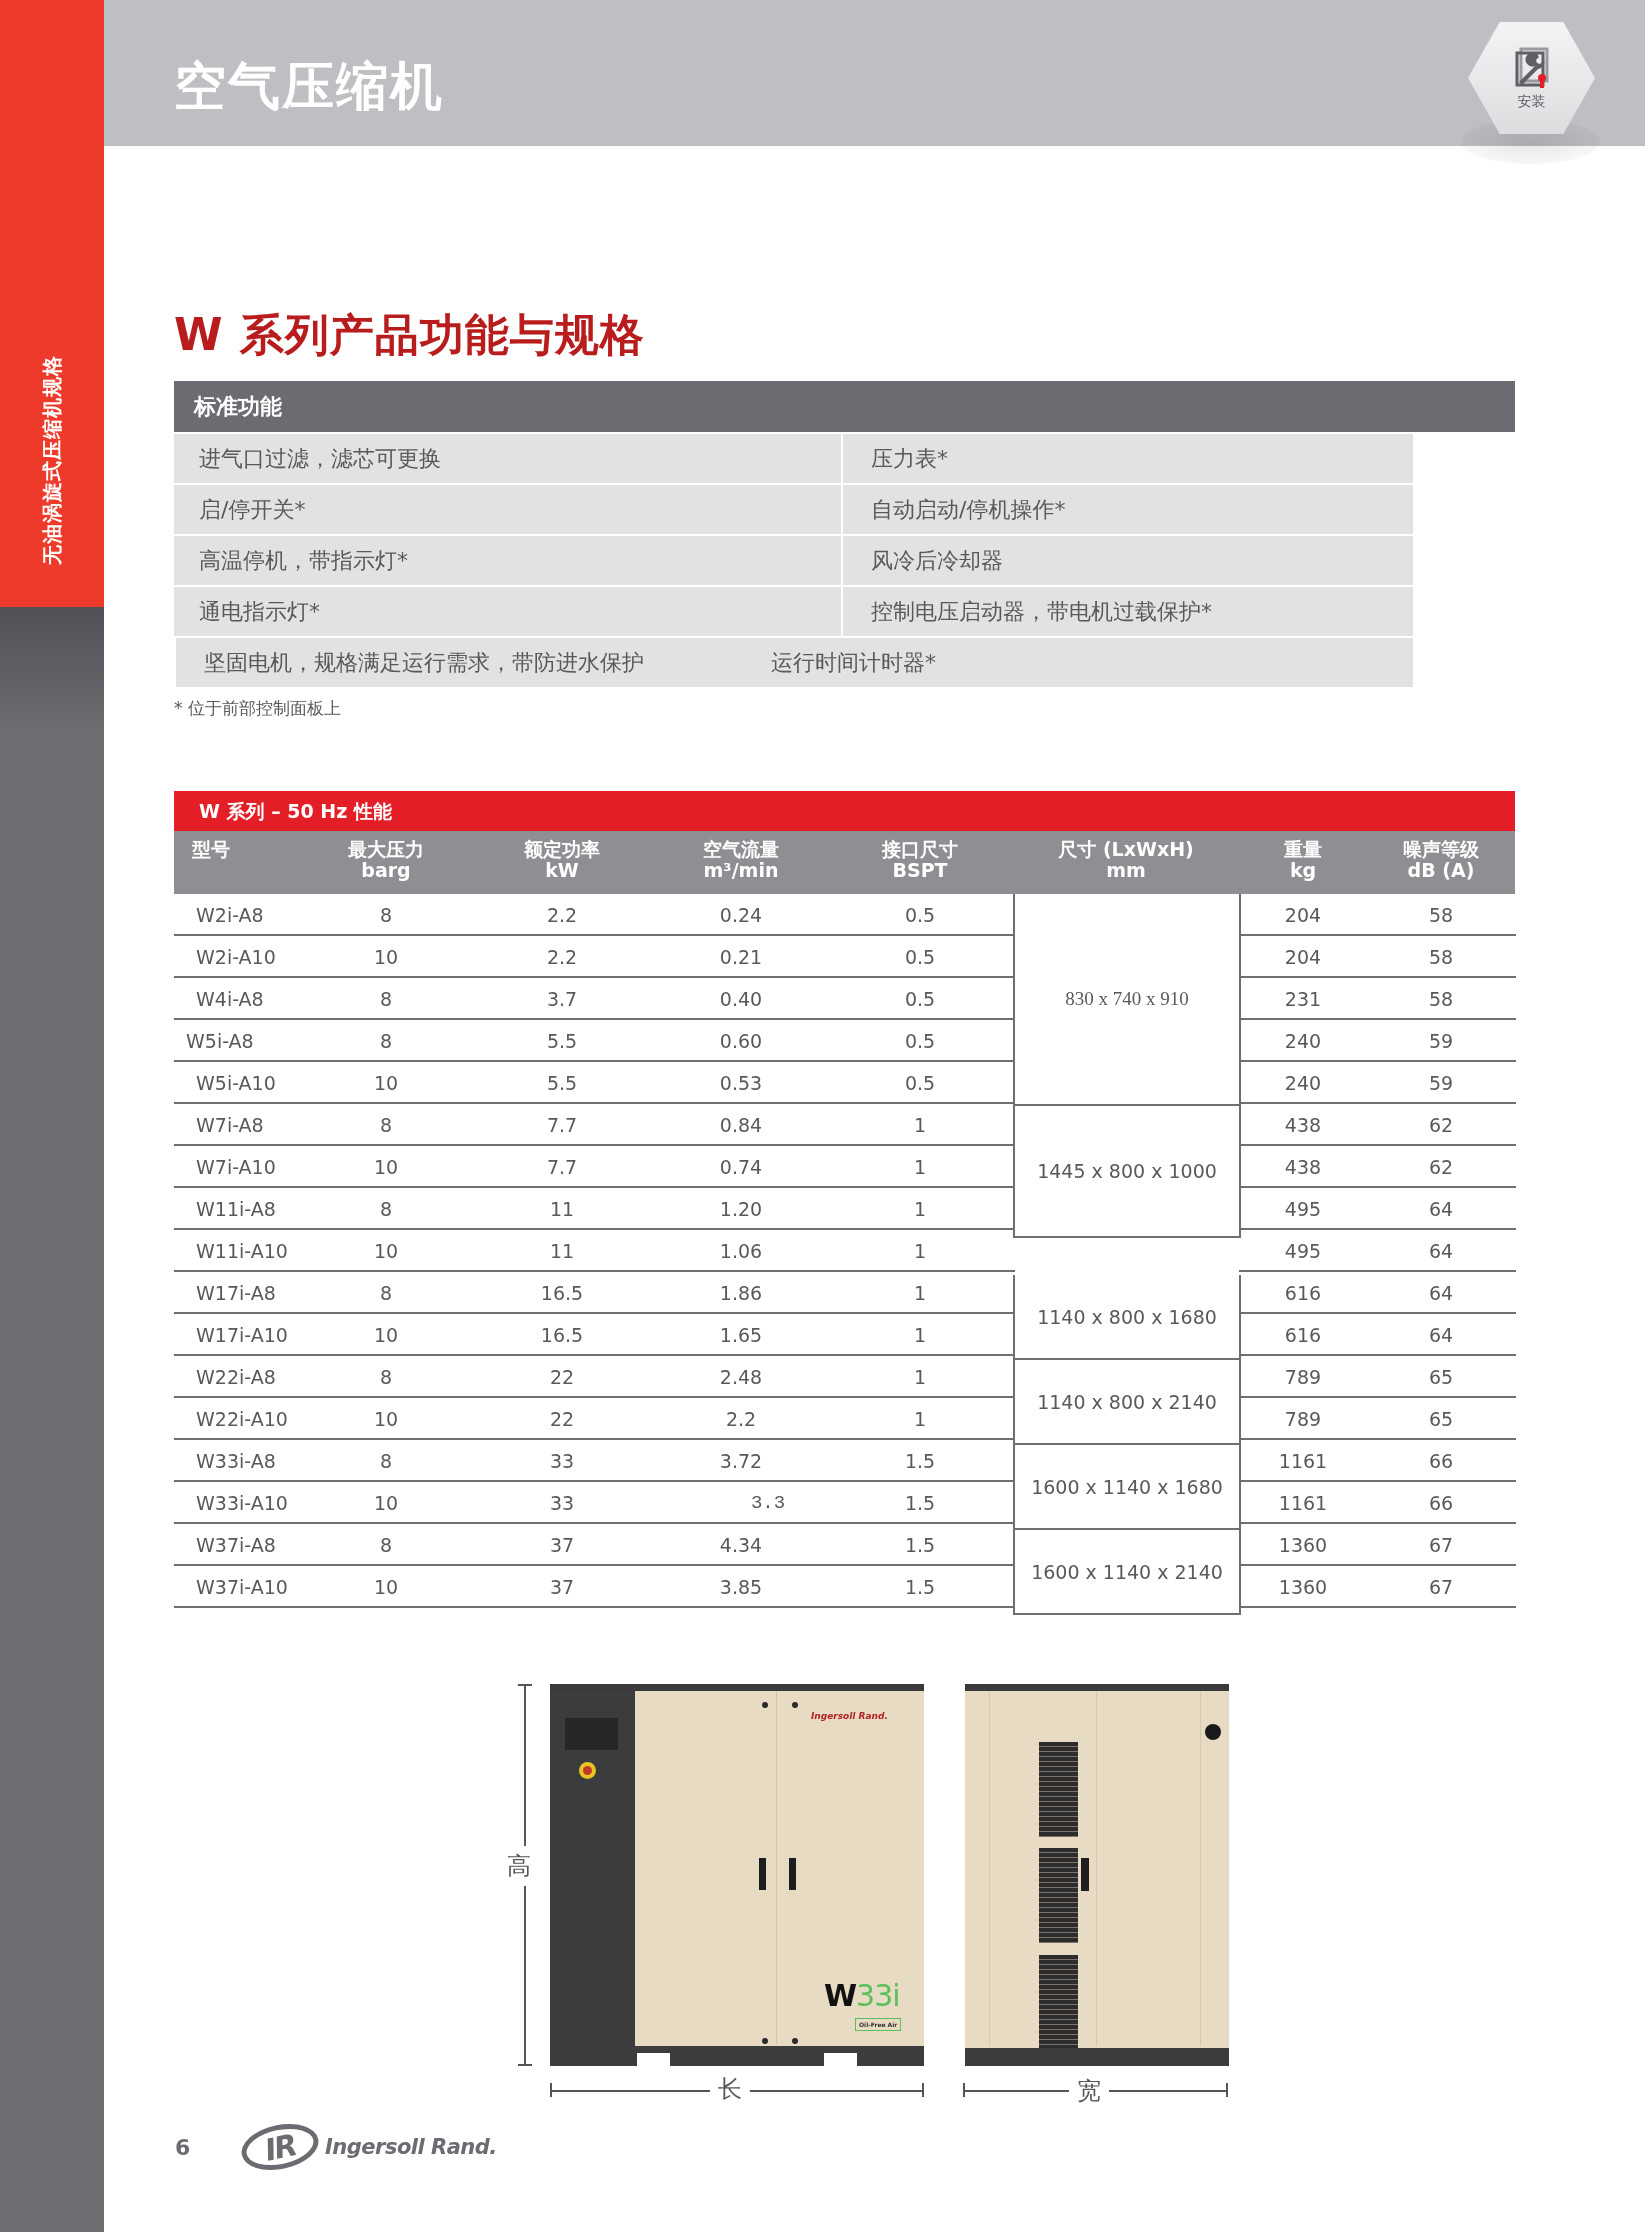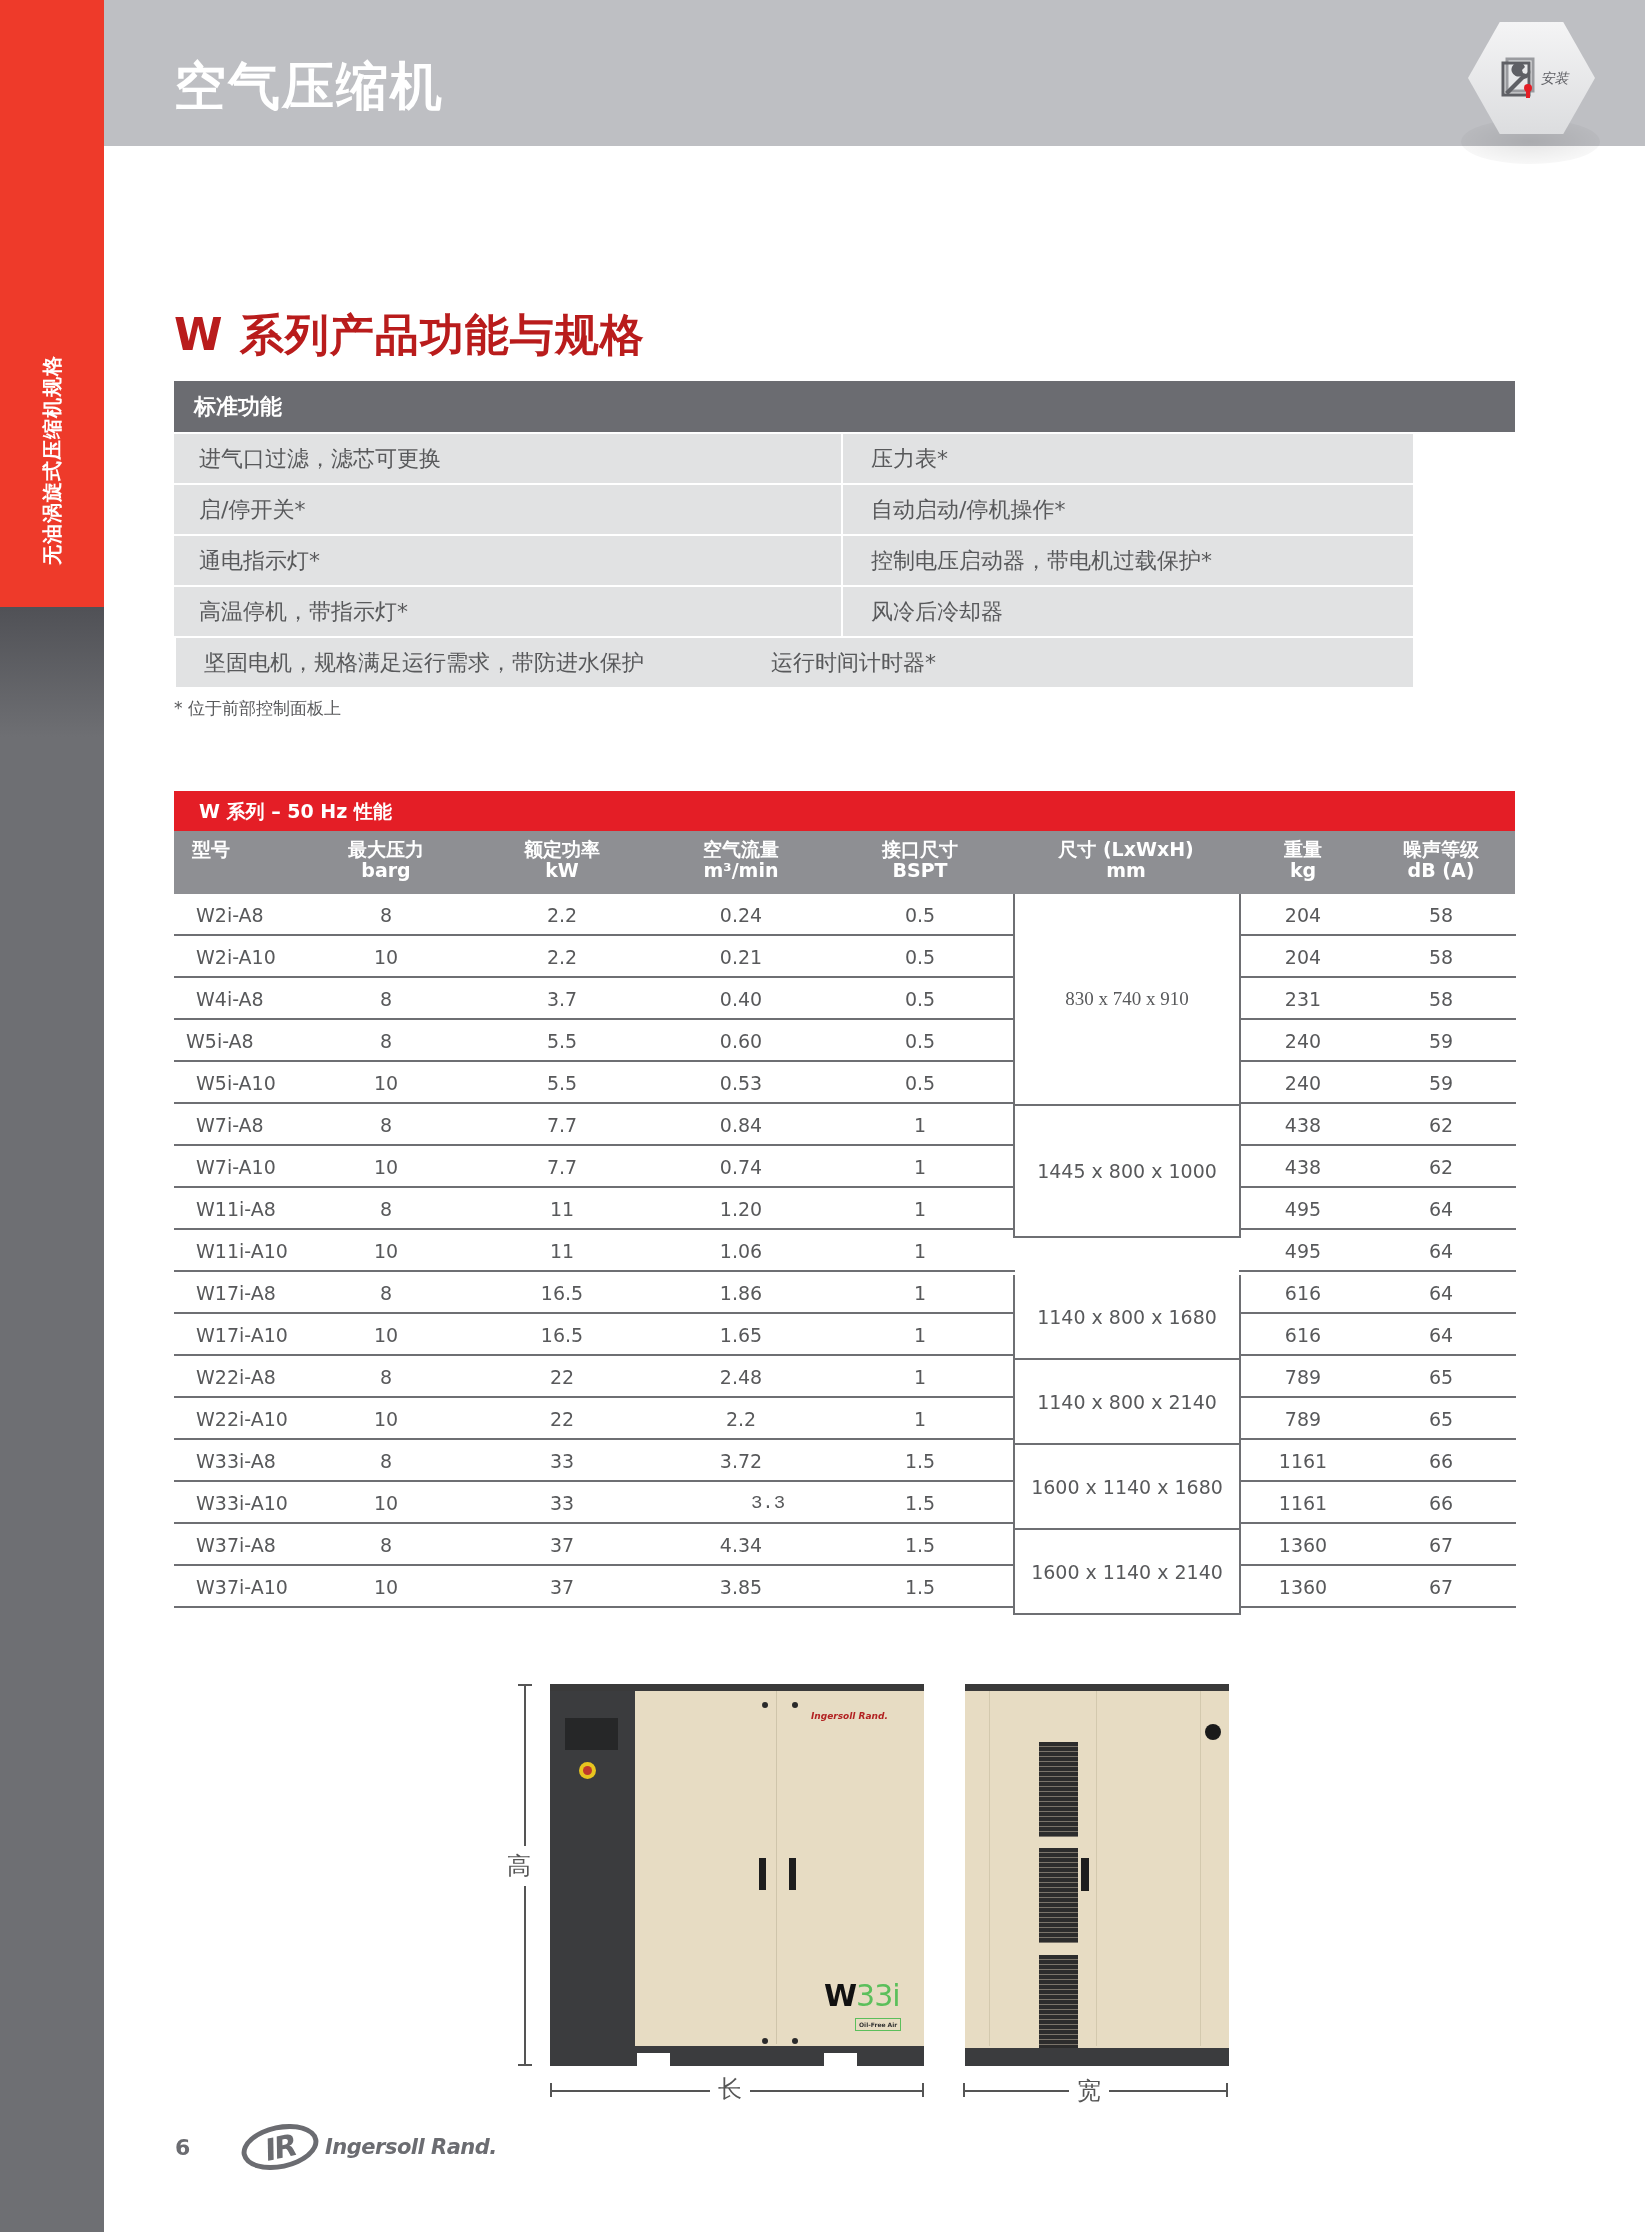--- a/index.html
+++ b/index.html
@@ -7,21 +7,21 @@
   body { position: relative; font-family: "DejaVu Sans", "Liberation Sans", sans-serif; color: #58595b; }
 
   .side-red { position: absolute; left: 0; top: 0; width: 104px; height: 607px; background: #EE3A2A; }
   .side-grey { position: absolute; left: 0; top: 607px; width: 104px; height: 1626px; background: linear-gradient(#505156, #6E6F73 8%, #6E6F73); }
   .side-label { position: absolute; left: 52px; top: 460px; transform: translate(-50%, -50%) rotate(-90deg); white-space: nowrap; color: #ffffff; font-weight: bold; font-size: 20px; letter-spacing: 1px; }
 
   .header-bar { position: absolute; left: 104px; top: 0; width: 1541px; height: 146px; background: #BEBFC3; }
   .header-title { position: absolute; left: 174px; top: 52px; font-size: 52px; font-weight: bold; color: #ffffff; letter-spacing: 2px; }
   .hex-shadow { position: absolute; left: 1461px; top: 119px; width: 139px; height: 45px; border-radius: 50%; background: radial-gradient(rgba(0,0,0,0.10), rgba(0,0,0,0)); }
   .hex { position: absolute; left: 1468px; top: 22px; width: 127px; height: 112px; clip-path: polygon(25% 0, 75% 0, 100% 50%, 75% 100%, 25% 100%, 0 50%); background: linear-gradient(#f4f4f5, #dcdddf); }
-  .hex-inner { position: absolute; left: 0; top: 0; width: 100%; height: 100%; display: flex; flex-direction: row; align-items: center; justify-content: center; font-style: italic; }
+  .hex-inner { position: absolute; left: 0; top: 0; width: 100%; height: 100%; display: flex; flex-direction: column; align-items: center; justify-content: center; }
   .hex-label { font-size: 14px; color: #5f6065; margin-top: 2px; }
 
   .section-title { position: absolute; left: 174px; top: 306px; font-size: 44px; font-weight: bold; color: #b91c1c; letter-spacing: 1px; }
 
   .feat-table { position: absolute; left: 174px; top: 381px; width: 1341px; }
   .feat-head { height: 51px; background: #6B6C71; color: #ffffff; font-weight: bold; font-size: 22px; padding-left: 20px; line-height: 51px; }
   .feat-row { display: flex; height: 51px; margin-top: 0; border-top: 2px solid #ffffff; }
   .feat-cell { background: #E1E2E3; height: 49px; line-height: 49px; font-size: 22px; color: #58595b; padding-left: 25px; }
   .feat-cell.left { width: 667px; }
   .feat-cell.right { width: 570px; margin-left: 2px; padding-left: 28px; }
@@ -104,26 +104,26 @@
   <div class="feat-head">标准功能</div>
   <div class="feat-row">
     <div class="feat-cell left">进气口过滤，滤芯可更换</div>
     <div class="feat-cell right">压力表*</div>
   </div>
   <div class="feat-row">
     <div class="feat-cell left">启/停开关*</div>
     <div class="feat-cell right">自动启动/停机操作*</div>
   </div>
   <div class="feat-row">
+    <div class="feat-cell left">高温停机，带指示灯*</div>
+    <div class="feat-cell right">风冷后冷却器</div>
+  </div>
+  <div class="feat-row">
     <div class="feat-cell left">通电指示灯*</div>
     <div class="feat-cell right">控制电压启动器，带电机过载保护*</div>
-  </div>
-  <div class="feat-row">
-    <div class="feat-cell left">高温停机，带指示灯*</div>
-    <div class="feat-cell right">风冷后冷却器</div>
   </div>
   <div class="feat-row">
     <div class="feat-cell right">坚固电机，规格满足运行需求，带防进水保护</div>
     <div class="feat-cell left">运行时间计时器*</div>
   </div>
 </div>
 <div class="footnote">* 位于前部控制面板上</div>
 
 <div class="perf">
   <div class="perf-title">W 系列 – 50 Hz 性能</div>

